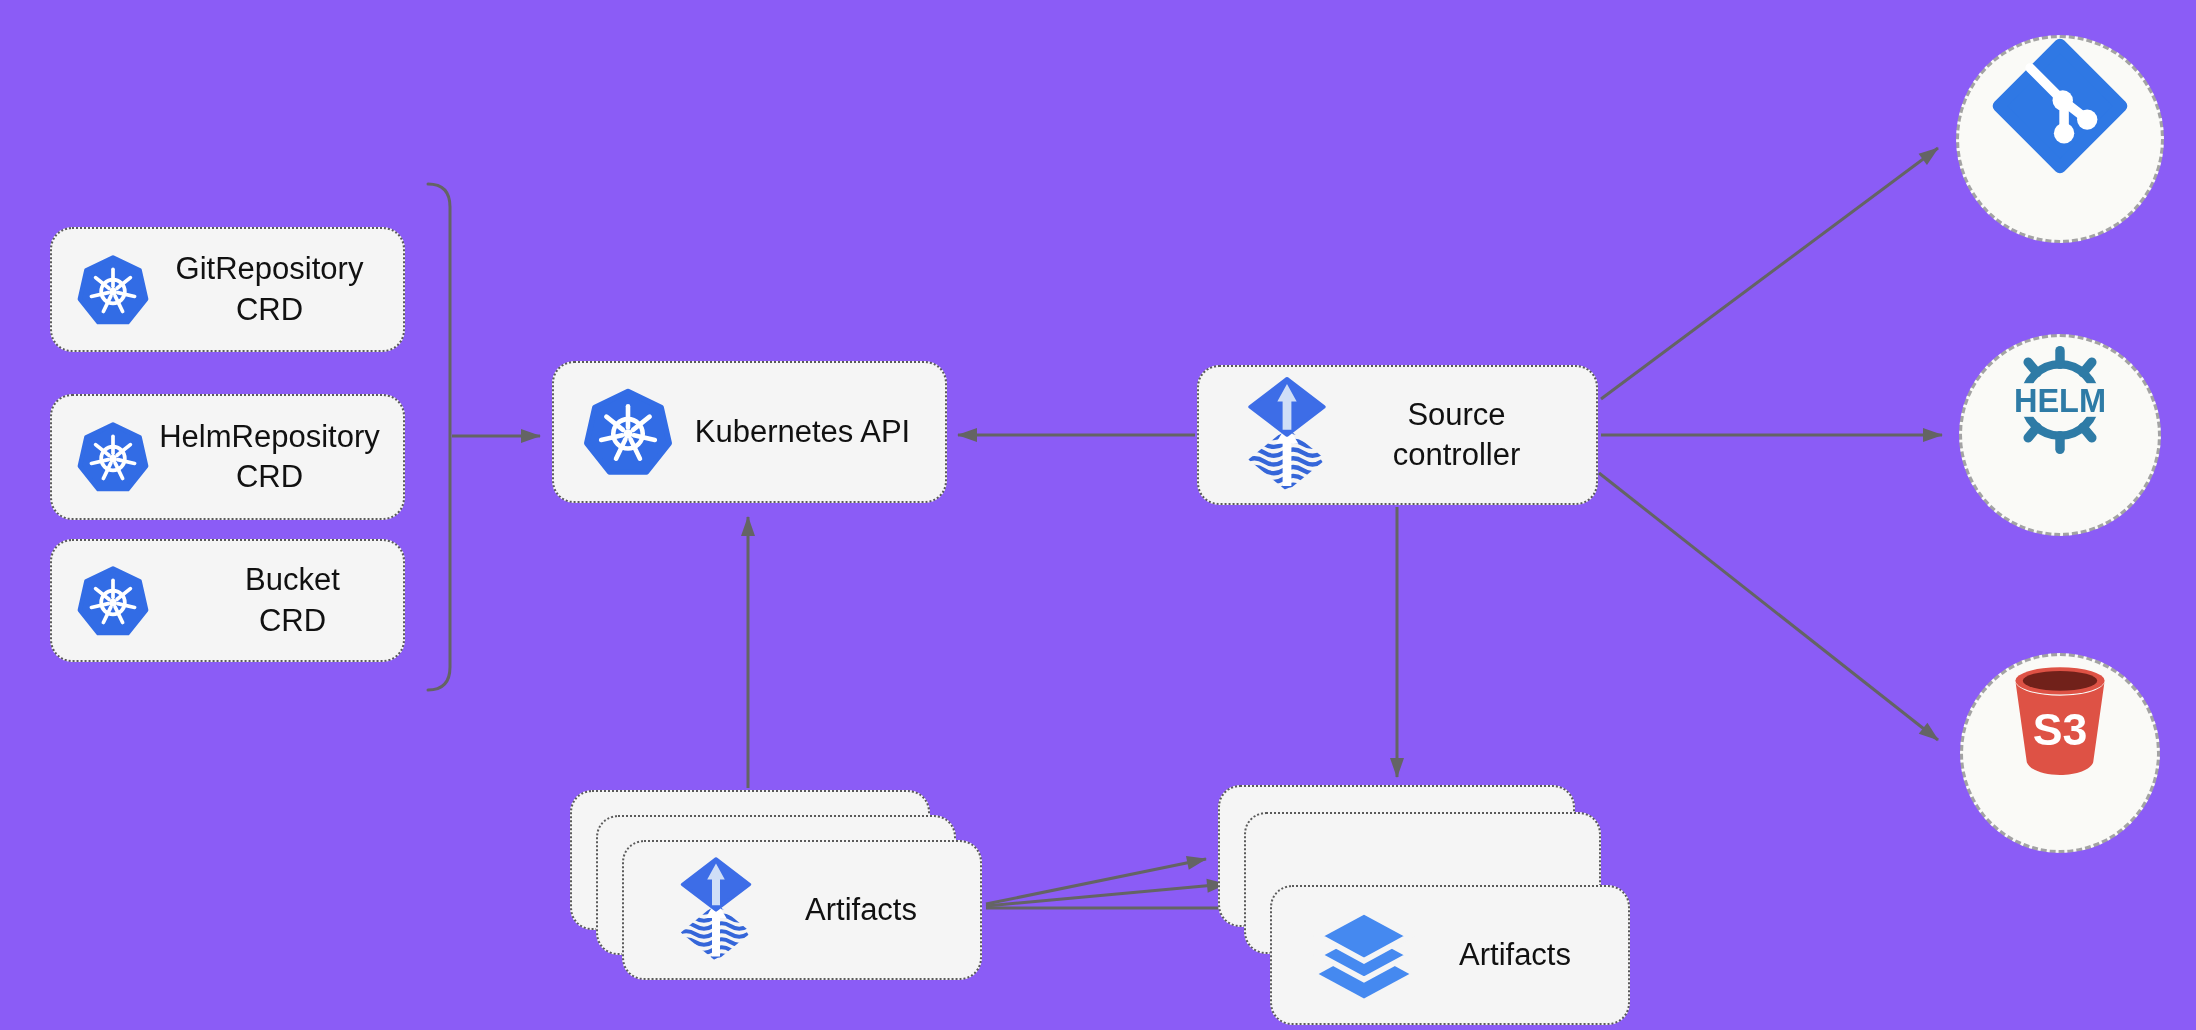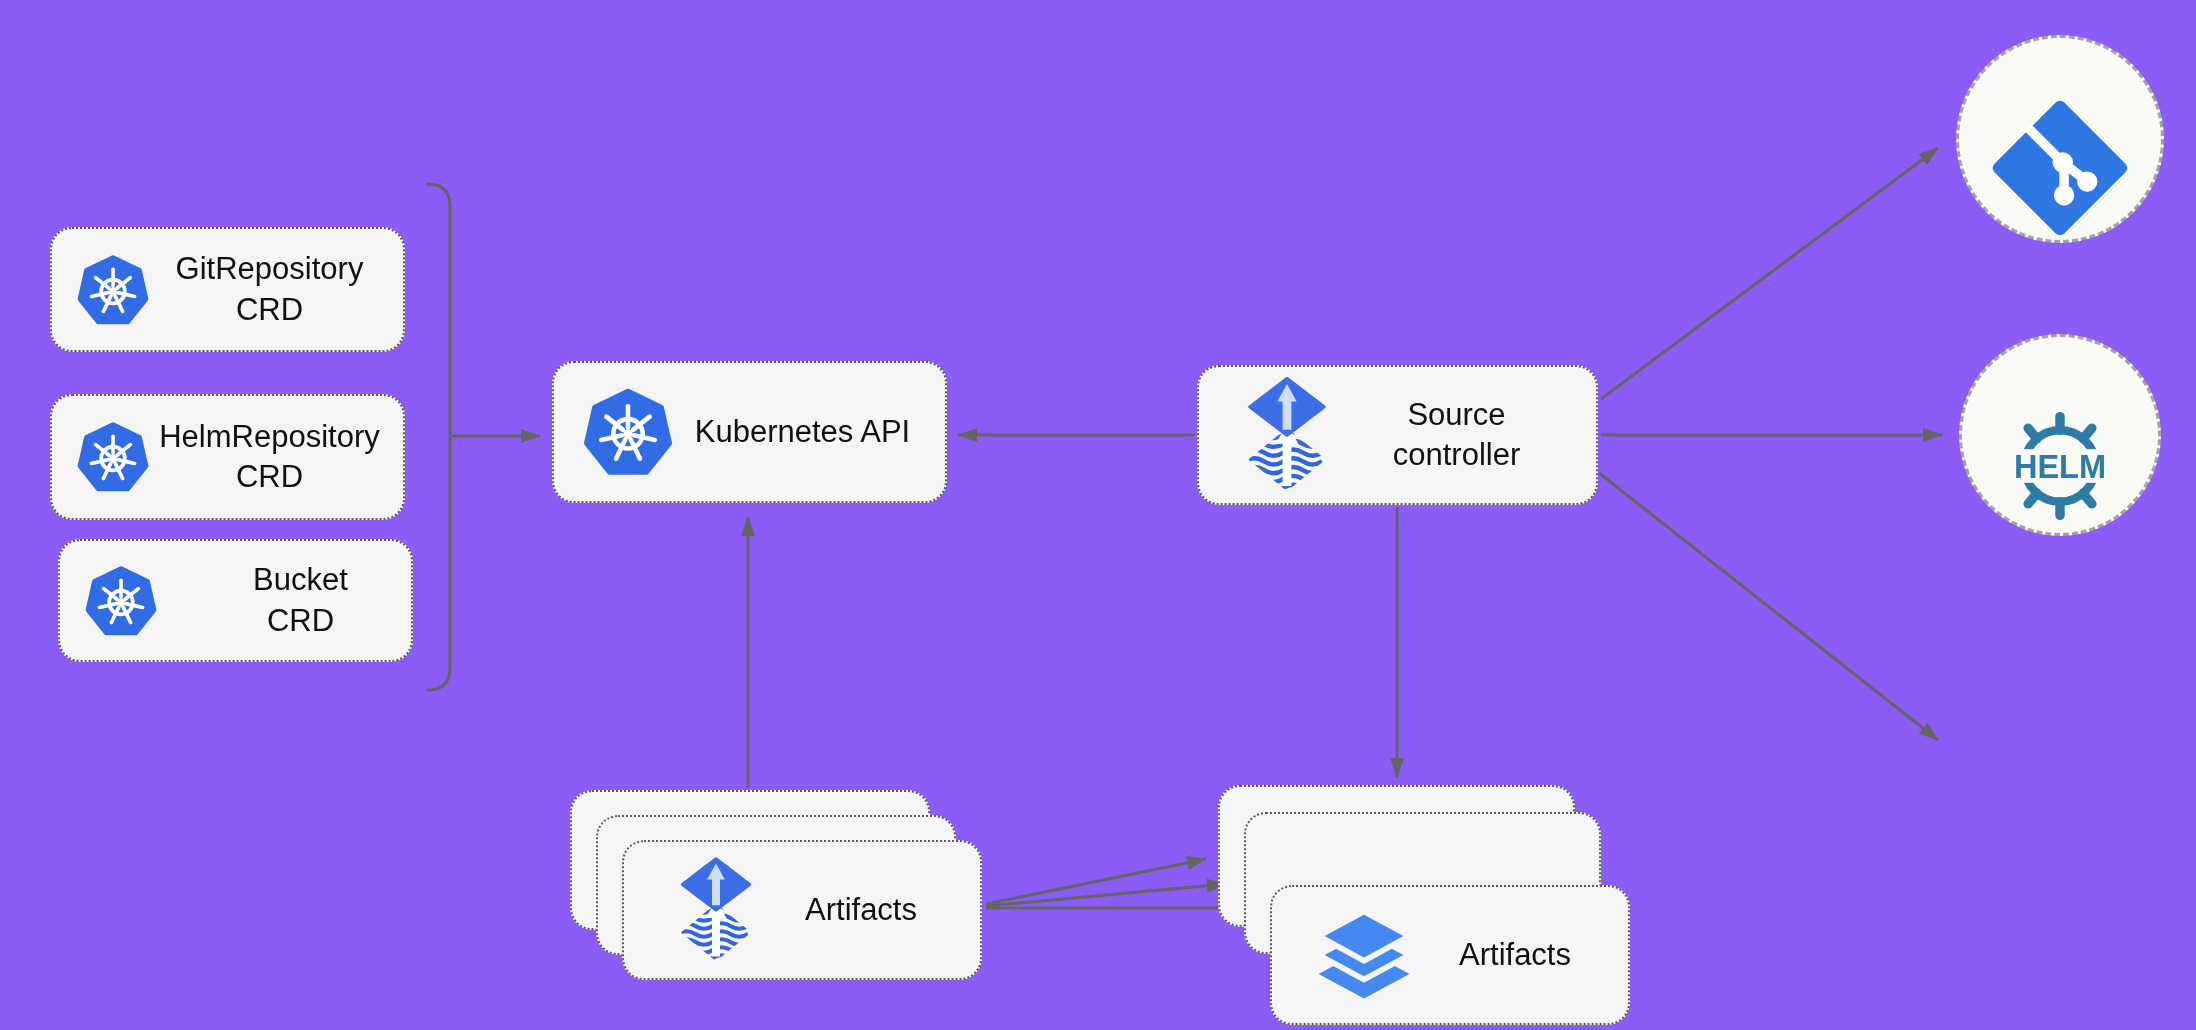--- a/index.html
+++ b/index.html
@@ -36,21 +36,21 @@
     line-height:1.3;
     padding-right:14px;
   }
   .endpoint{
     position:absolute;
     border:3px dashed #a3a3a3;
     border-radius:50%;
     background:#fafaf7;
     box-sizing:border-box;
     display:flex;
-    align-items:flex-end;
+    align-items:flex-start;
     justify-content:center;
   }
 </style>
 </head>
 <body>
 
 <div id="canvas">
 
   <svg id="edge-layer" width="2196" height="1030" viewBox="0 0 2196 1030">
     <defs>
@@ -117,21 +117,21 @@
         </g>
         <circle cx="50" cy="52" r="5" fill="#ffffff"></circle>
       </svg>
     </span>
     <span class="txt">
       <span>HelmRepository</span><br>
       <span>CRD</span>
     </span>
   </div>
 
-  <div class="node" style="left:58px;top:539px;width:355px;height:123px;padding-left:24px;gap:46px;">
+  <div class="node" style="left:50px;top:539px;width:355px;height:123px;padding-left:24px;gap:46px;">
     <span class="icon">
       <svg width="74" height="74" viewBox="0 0 100 100">
         <polygon points="50,6 86,23.3 94.8,62.2 70,93.4 30,93.4 5.2,62.2 14,23.3" fill="#326ce5" stroke="#326ce5" stroke-width="6" stroke-linejoin="round"></polygon>
         <circle cx="50" cy="52" r="16" fill="none" stroke="#ffffff" stroke-width="5"></circle>
         <g stroke="#ffffff" stroke-width="5" stroke-linecap="round">
           <line x1="50" y1="22" x2="50" y2="45"></line>
           <line x1="73.5" y1="33.3" x2="55.5" y2="47.7"></line>
           <line x1="79.2" y1="58.7" x2="56.5" y2="53.5"></line>
           <line x1="63" y1="79" x2="52.8" y2="58"></line>
           <line x1="37" y1="79" x2="47.2" y2="58"></line>
@@ -268,14 +268,24 @@
           <line x1="60" y1="94" x2="60" y2="107"></line>
           <line x1="38.1" y1="86" x2="29.7" y2="96"></line>
           <line x1="81.9" y1="86" x2="90.3" y2="96"></line>
         </g>
         <rect x="2" y="44" width="116" height="32" fill="#fafaf7"></rect>
         <text x="60" y="71" text-anchor="middle" font-family="Liberation Sans, sans-serif" font-size="31" font-weight="bold" fill="#2e7ba6">HELM</text>
       </svg>
     </span>
   </div>
 
+  <div class="endpoint" style="left:1960px;top:653px;width:200px;height:200px;">
+    <span>
+      <svg width="124" height="124" viewBox="0 0 100 100">
+        <path d="M14,20 C14,27 30,32 50,32 C70,32 86,27 86,20 L77,84 C77,91 64,96 50,96 C36,96 23,91 23,84 Z" fill="#de5245"></path>
+        <ellipse cx="50" cy="20" rx="36" ry="11" fill="#de5245"></ellipse>
+        <ellipse cx="50" cy="20" rx="30" ry="8" fill="#71211a"></ellipse>
+        <text x="50" y="72" text-anchor="middle" font-family="Liberation Sans, sans-serif" font-size="36" font-weight="bold" fill="#ffffff">S3</text>
+      </svg>
+    </span>
+  </div>
 
 </div>
 
 </body></html>

